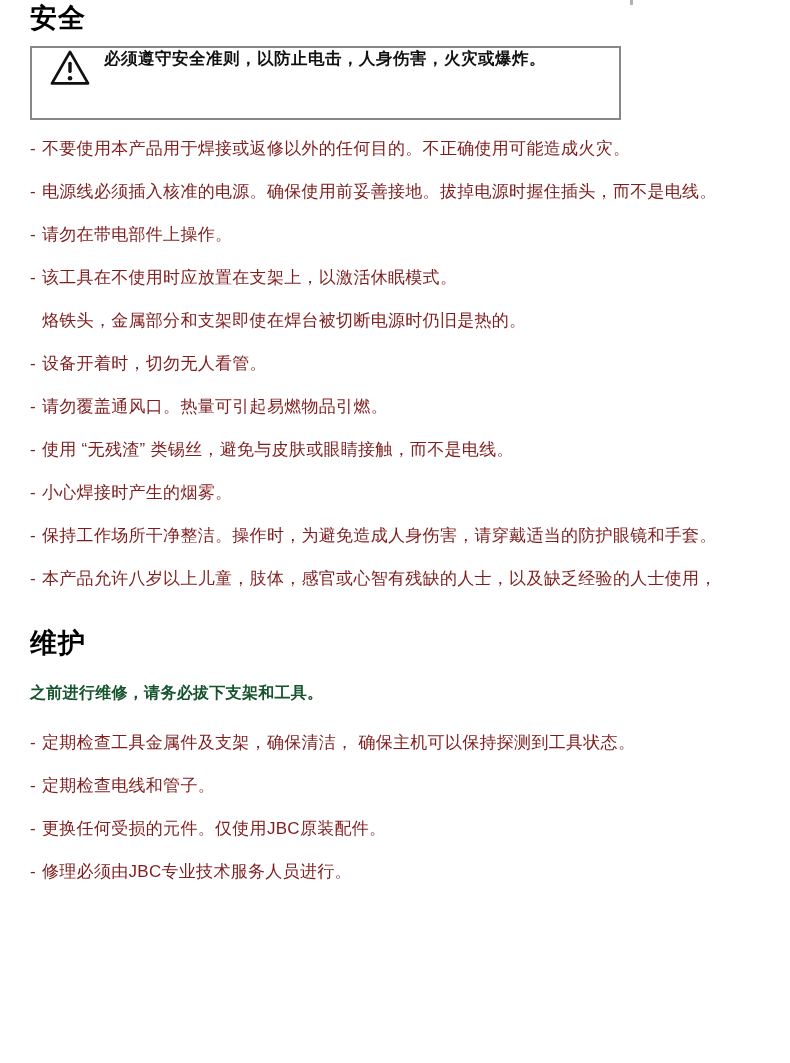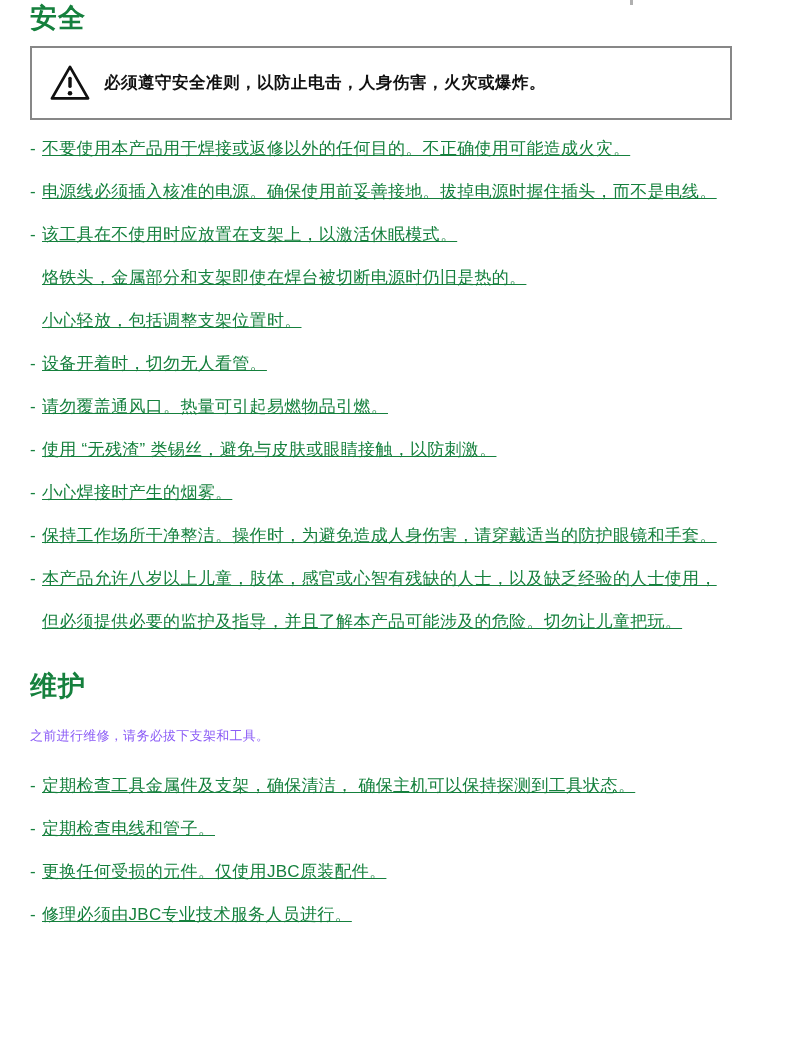--- a/index.html
+++ b/index.html
@@ -14,52 +14,52 @@
     padding: 2px 34px 0 30px;
     background: #ffffff;
   }
   .edge-artifact {
     position: absolute; left: 630px; top: 0;
     width: 3px; height: 5px; background: #b0b0b0;
   }
   h1 {
     margin: 0; padding: 0;
     font-size: 27px; line-height: 33px;
-    font-weight: bold; color: #15803d;
+    font-weight: bold; color: #000000;
     letter-spacing: 1px;
   }
   h1.h2 { margin-top: 37px; font-family: Liberation Serif, serif; }
   .warnbox {
     margin-top: 11px;
-    width: 702px; height: 74px;
+    width: 591px; height: 74px;
     box-sizing: border-box;
     border: 2px solid #878787;
-    display: flex; align-items: center;
+    display: flex; align-items: flex-start;
     background: #ffffff;
   }
   .tri { margin-left: 17px; display: flex; flex: 0 0 auto; }
   .warntext {
     margin: 0 0 0 13px;
     font-size: 16.5px; font-weight: bold; color: #111111;
     white-space: nowrap; letter-spacing: 0.5px;
   }
   .list { margin-top: 18px; }
   .list.m-list { margin-top: 28px; }
   .line {
     height: 22px; line-height: 22px;
     margin-bottom: 21px;
-    font-size: 17px; color: #15803d;
-    white-space: nowrap; letter-spacing: 0.3px; text-decoration: underline;
+    font-size: 17px; color: #7f1d1d;
+    white-space: nowrap; letter-spacing: 0.3px;
   }
   .dash { display: inline-block; width: 12px; }
   .intro {
     margin: 22px 0 0 0;
     height: 22px; line-height: 22px;
-    font-size: 13px; color: #8b5cf6;
-    white-space: nowrap; letter-spacing: 0.3px;
+    font-size: 16px; color: #14532d;
+    white-space: nowrap; letter-spacing: 0.3px; font-weight: bold;
   }
 </style>
 </head>
 <body>
 
 <div class="page">
 
   <div class="edge-artifact"></div>
 
   <h1>安全</h1>
@@ -71,30 +71,29 @@
         <rect x="29.4" y="19.5" width="5.2" height="17" rx="2.4" fill="#111111"></rect>
         <circle cx="32" cy="44.5" r="3.5" fill="#111111"></circle>
       </svg>
     </span>
     <p class="warntext">必须遵守安全准则，以防止电击，人身伤害，火灾或爆炸。</p>
   </div>
 
   <div class="list">
       <div class="line"><span class="dash">-</span><span class="ltext">不要使用本产品用于焊接或返修以外的任何目的。不正确使用可能造成火灾。</span></div>
       <div class="line"><span class="dash">-</span><span class="ltext">电源线必须插入核准的电源。确保使用前妥善接地。拔掉电源时握住插头，而不是电线。</span></div>
+      <div class="line"><span class="dash">-</span><span class="ltext">请勿在带电部件上操作。</span></div>
       <div class="line"><span class="dash">-</span><span class="ltext">该工具在不使用时应放置在支架上，以激活休眠模式。</span></div>
       <div class="line"><span class="dash"></span><span class="ltext">烙铁头，金属部分和支架即使在焊台被切断电源时仍旧是热的。</span></div>
-      <div class="line"><span class="dash"></span><span class="ltext">小心轻放，包括调整支架位置时。</span></div>
       <div class="line"><span class="dash">-</span><span class="ltext">设备开着时，切勿无人看管。</span></div>
       <div class="line"><span class="dash">-</span><span class="ltext">请勿覆盖通风口。热量可引起易燃物品引燃。</span></div>
-      <div class="line"><span class="dash">-</span><span class="ltext">使用 “无残渣” 类锡丝，避免与皮肤或眼睛接触，以防刺激。</span></div>
+      <div class="line"><span class="dash">-</span><span class="ltext">使用 “无残渣” 类锡丝，避免与皮肤或眼睛接触，而不是电线。</span></div>
       <div class="line"><span class="dash">-</span><span class="ltext">小心焊接时产生的烟雾。</span></div>
       <div class="line"><span class="dash">-</span><span class="ltext">保持工作场所干净整洁。操作时，为避免造成人身伤害，请穿戴适当的防护眼镜和手套。</span></div>
       <div class="line"><span class="dash">-</span><span class="ltext">本产品允许八岁以上儿童，肢体，感官或心智有残缺的人士，以及缺乏经验的人士使用，</span></div>
-      <div class="line"><span class="dash"></span><span class="ltext">但必须提供必要的监护及指导，并且了解本产品可能涉及的危险。切勿让儿童把玩。</span></div>
     </div>
 
   <h1 class="h2">维护</h1>
 
   <p class="intro">之前进行维修，请务必拔下支架和工具。</p>
 
   <div class="list m-list">
       <div class="line"><span class="dash">-</span><span class="ltext">定期检查工具金属件及支架，确保清洁， 确保主机可以保持探测到工具状态。</span></div>
       <div class="line"><span class="dash">-</span><span class="ltext">定期检查电线和管子。</span></div>
       <div class="line"><span class="dash">-</span><span class="ltext">更换任何受损的元件。仅使用JBC原装配件。</span></div>

